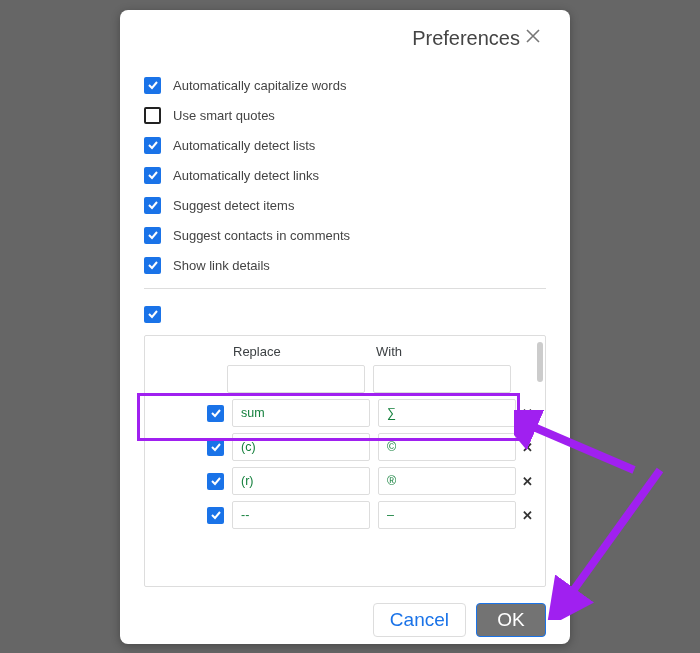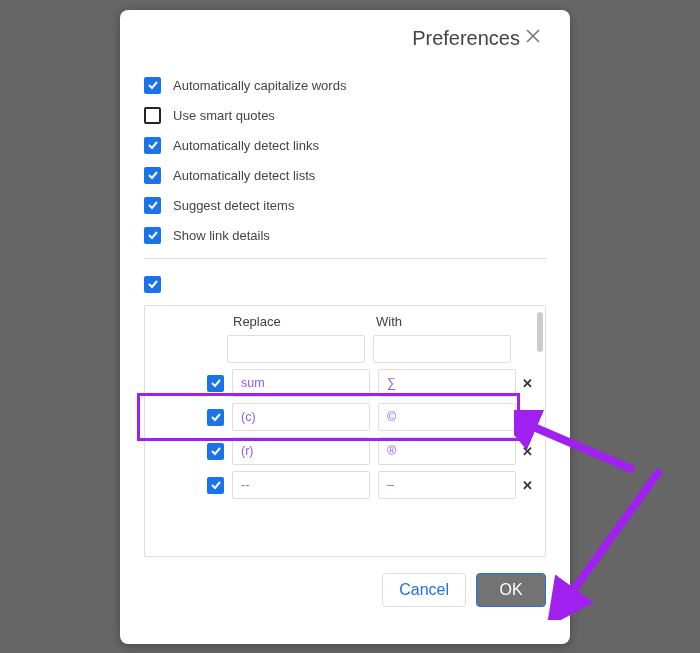--- a/index.html
+++ b/index.html
@@ -117,21 +117,21 @@
   .sub-row .cb {
     margin-right: 8px;
   }
   .txt {
     width: 138px;
     height: 28px;
     border: 1px solid #ddd;
     border-radius: 2px;
     padding: 0 8px;
     font-size: 12.5px;
-    color: #8b5cf6;
+    color: #15803d;
     box-sizing: border-box;
     background: #fff;
   }
   .txt + .txt { margin-left: 8px; }
   .del-x {
     width: 22px;
     text-align: center;
     font-size: 13px;
     font-weight: bold;
     color: #333;
@@ -159,21 +159,21 @@
     display: flex;
     justify-content: flex-end;
     gap: 10px;
     margin-top: 16px;
   }
   .btn {
     height: 34px;
     min-width: 70px;
     padding: 0 16px;
     border-radius: 4px;
-    font-size: 16px;
+    font-size: 19px;
     font-weight: 500;
     display: flex;
     align-items: center;
     justify-content: center;
     cursor: pointer;
     box-sizing: border-box;
   }
   .btn-cancel {
     background: #fff;
     color: #1a73e8;
@@ -211,37 +211,45 @@
       <div class="opt-row">
         <div class="cb unchecked"></div>
         <span class="opt-label">Use smart quotes</span>
       </div>
       <div class="opt-row">
         <div class="cb checked">
           <svg width="12" height="12" viewBox="0 0 12 12">
             <path d="M2 6 L5 9 L10 3" stroke="#fff" stroke-width="2" fill="none"></path>
           </svg>
         </div>
+        <span class="opt-label">Automatically detect lists</span>
+      </div>
+      <div class="opt-row">
+        <div class="cb checked">
+          <svg width="12" height="12" viewBox="0 0 12 12">
+            <path d="M2 6 L5 9 L10 3" stroke="#fff" stroke-width="2" fill="none"></path>
+          </svg>
+        </div>
         <span class="opt-label">Automatically detect links</span>
       </div>
       <div class="opt-row">
         <div class="cb checked">
           <svg width="12" height="12" viewBox="0 0 12 12">
             <path d="M2 6 L5 9 L10 3" stroke="#fff" stroke-width="2" fill="none"></path>
           </svg>
         </div>
-        <span class="opt-label">Automatically detect lists</span>
-      </div>
-      <div class="opt-row">
-        <div class="cb checked">
-          <svg width="12" height="12" viewBox="0 0 12 12">
-            <path d="M2 6 L5 9 L10 3" stroke="#fff" stroke-width="2" fill="none"></path>
-          </svg>
-        </div>
         <span class="opt-label">Suggest detect items</span>
+      </div>
+      <div class="opt-row">
+        <div class="cb checked">
+          <svg width="12" height="12" viewBox="0 0 12 12">
+            <path d="M2 6 L5 9 L10 3" stroke="#fff" stroke-width="2" fill="none"></path>
+          </svg>
+        </div>
+        <span class="opt-label">Suggest contacts in comments</span>
       </div>
       <div class="opt-row">
         <div class="cb checked">
           <svg width="12" height="12" viewBox="0 0 12 12">
             <path d="M2 6 L5 9 L10 3" stroke="#fff" stroke-width="2" fill="none"></path>
           </svg>
         </div>
         <span class="opt-label">Show link details</span>
       </div>
     </div>

